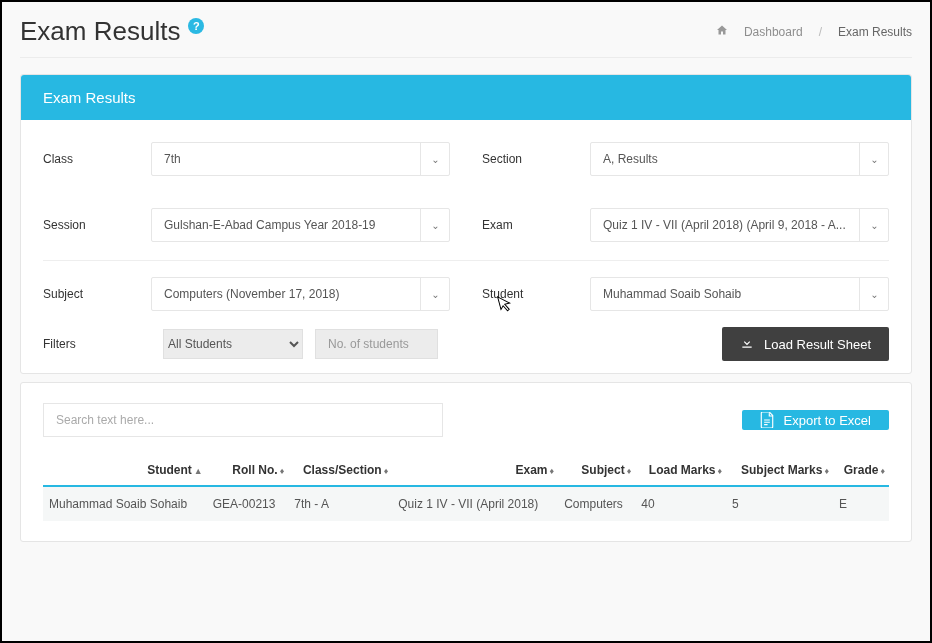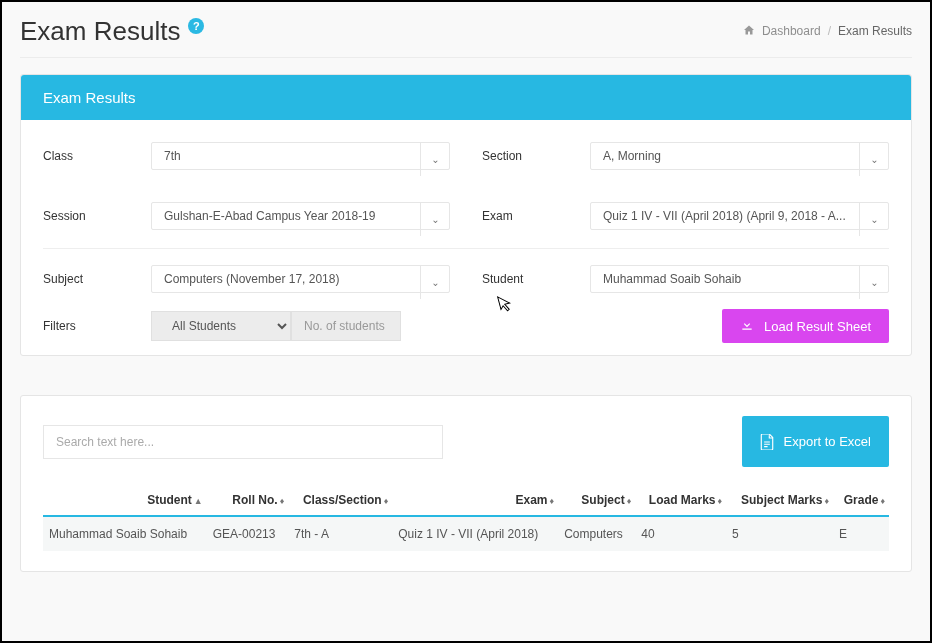--- a/index.html
+++ b/index.html
@@ -47,21 +47,22 @@
     display: inline-flex;
     align-items: center;
     justify-content: center;
     position: relative;
     top: -6px;
   }
   .breadcrumb {
     font-size: 12px;
     color: #8e8e8e;
     display: flex;
-    gap: 7px;
+    align-items: center;
+    gap: 16px;
   }
   .breadcrumb .home-icon {
     font-size: 12px;
     color: #999;
   }
   .breadcrumb .sep { color: #bbb; }
   .breadcrumb .current { color: #666; }
 
   .panel {
     background: #fff;
@@ -95,21 +96,21 @@
     font-size: 12px;
     color: #333;
     flex-shrink: 0;
   }
   .select-wrap {
     flex: 1;
     position: relative;
   }
   .select-box {
     width: 100%;
-    height: 28px;
+    height: 34px;
     border: 1px solid #e6e6e6;
     background: #fff;
     padding: 0 40px 0 12px;
     font-size: 12px;
     color: #555;
     border-radius: 2px;
     display: flex;
     align-items: center;
     cursor: pointer;
     white-space: nowrap;
@@ -131,68 +132,68 @@
     pointer-events: none;
   }
   .divider {
     border-top: 1px solid #eee;
     margin: 18px 0 0 0;
   }
   .filters-row {
     display: flex;
     align-items: center;
     margin-top: 16px;
-    gap: 0;
+    gap: 12px;
   }
   .filters-label {
     width: 108px;
     font-size: 12px;
     color: #333;
     flex-shrink: 0;
   }
   .native-select {
     background: #ececec;
     border: 1px solid #e0e0e0;
     height: 30px;
     font-size: 12px;
     color: #555;
-    padding: 0 16px;
+    padding: 0 0;
     min-width: 140px;
   }
   .text-input {
     height: 30px;
     border: 1px solid #e0e0e0;
     background: #ececec;
     font-size: 12px;
     color: #999;
     padding: 0 12px;
-    width: 110px;
+    width: 123px;
   }
   .text-input::placeholder { color: #999; }
   .btn-primary {
-    background: #d946ef;
+    background: #404040;
     color: #fff;
     border: none;
     height: 34px;
     padding: 0 18px;
     font-size: 13px;
     display: inline-flex;
     align-items: center;
     gap: 10px;
     cursor: pointer;
     border-radius: 2px;
   }
   .btn-primary .dl-icon {
     font-size: 14px;
   }
   .spacer { flex: 1; }
 
   
   .results-panel {
-    margin-top: 39px;
+    margin-top: 8px;
     border: 1px solid #e5e5e5;
     background: #fff;
     border-radius: 3px;
     padding: 20px 22px;
   }
   .results-top {
     display: flex;
     justify-content: space-between;
     align-items: center;
     margin-bottom: 18px;
@@ -203,21 +204,21 @@
     border: 1px solid #e6e6e6;
     font-size: 12px;
     color: #999;
     padding: 0 12px;
   }
   .search-input::placeholder { color: #aaa; }
   .export-btn {
     background: #27b8e2;
     color: #fff;
     border: none;
-    height: 51px;
+    height: 20px;
     padding: 0 18px;
     font-size: 13px;
     display: inline-flex;
     align-items: center;
     gap: 10px;
     cursor: pointer;
     border-radius: 2px;
   }
   .file-icon {
     width: 14px;
@@ -291,21 +292,21 @@
         <div class="form-row">
           <label class="form-label">Class</label>
           <div class="select-wrap">
             <div class="select-box">7th</div>
             <div class="select-caret">⌄</div>
           </div>
         </div>
         <div class="form-row">
           <label class="form-label">Section</label>
           <div class="select-wrap">
-            <div class="select-box">A, Morning</div>
+            <div class="select-box">A, Results</div>
             <div class="select-caret">⌄</div>
           </div>
         </div>
         <div class="form-row">
           <label class="form-label">Session</label>
           <div class="select-wrap">
             <div class="select-box">Gulshan-E-Abad Campus Year 2018-19</div>
             <div class="select-caret">⌄</div>
           </div>
         </div>

